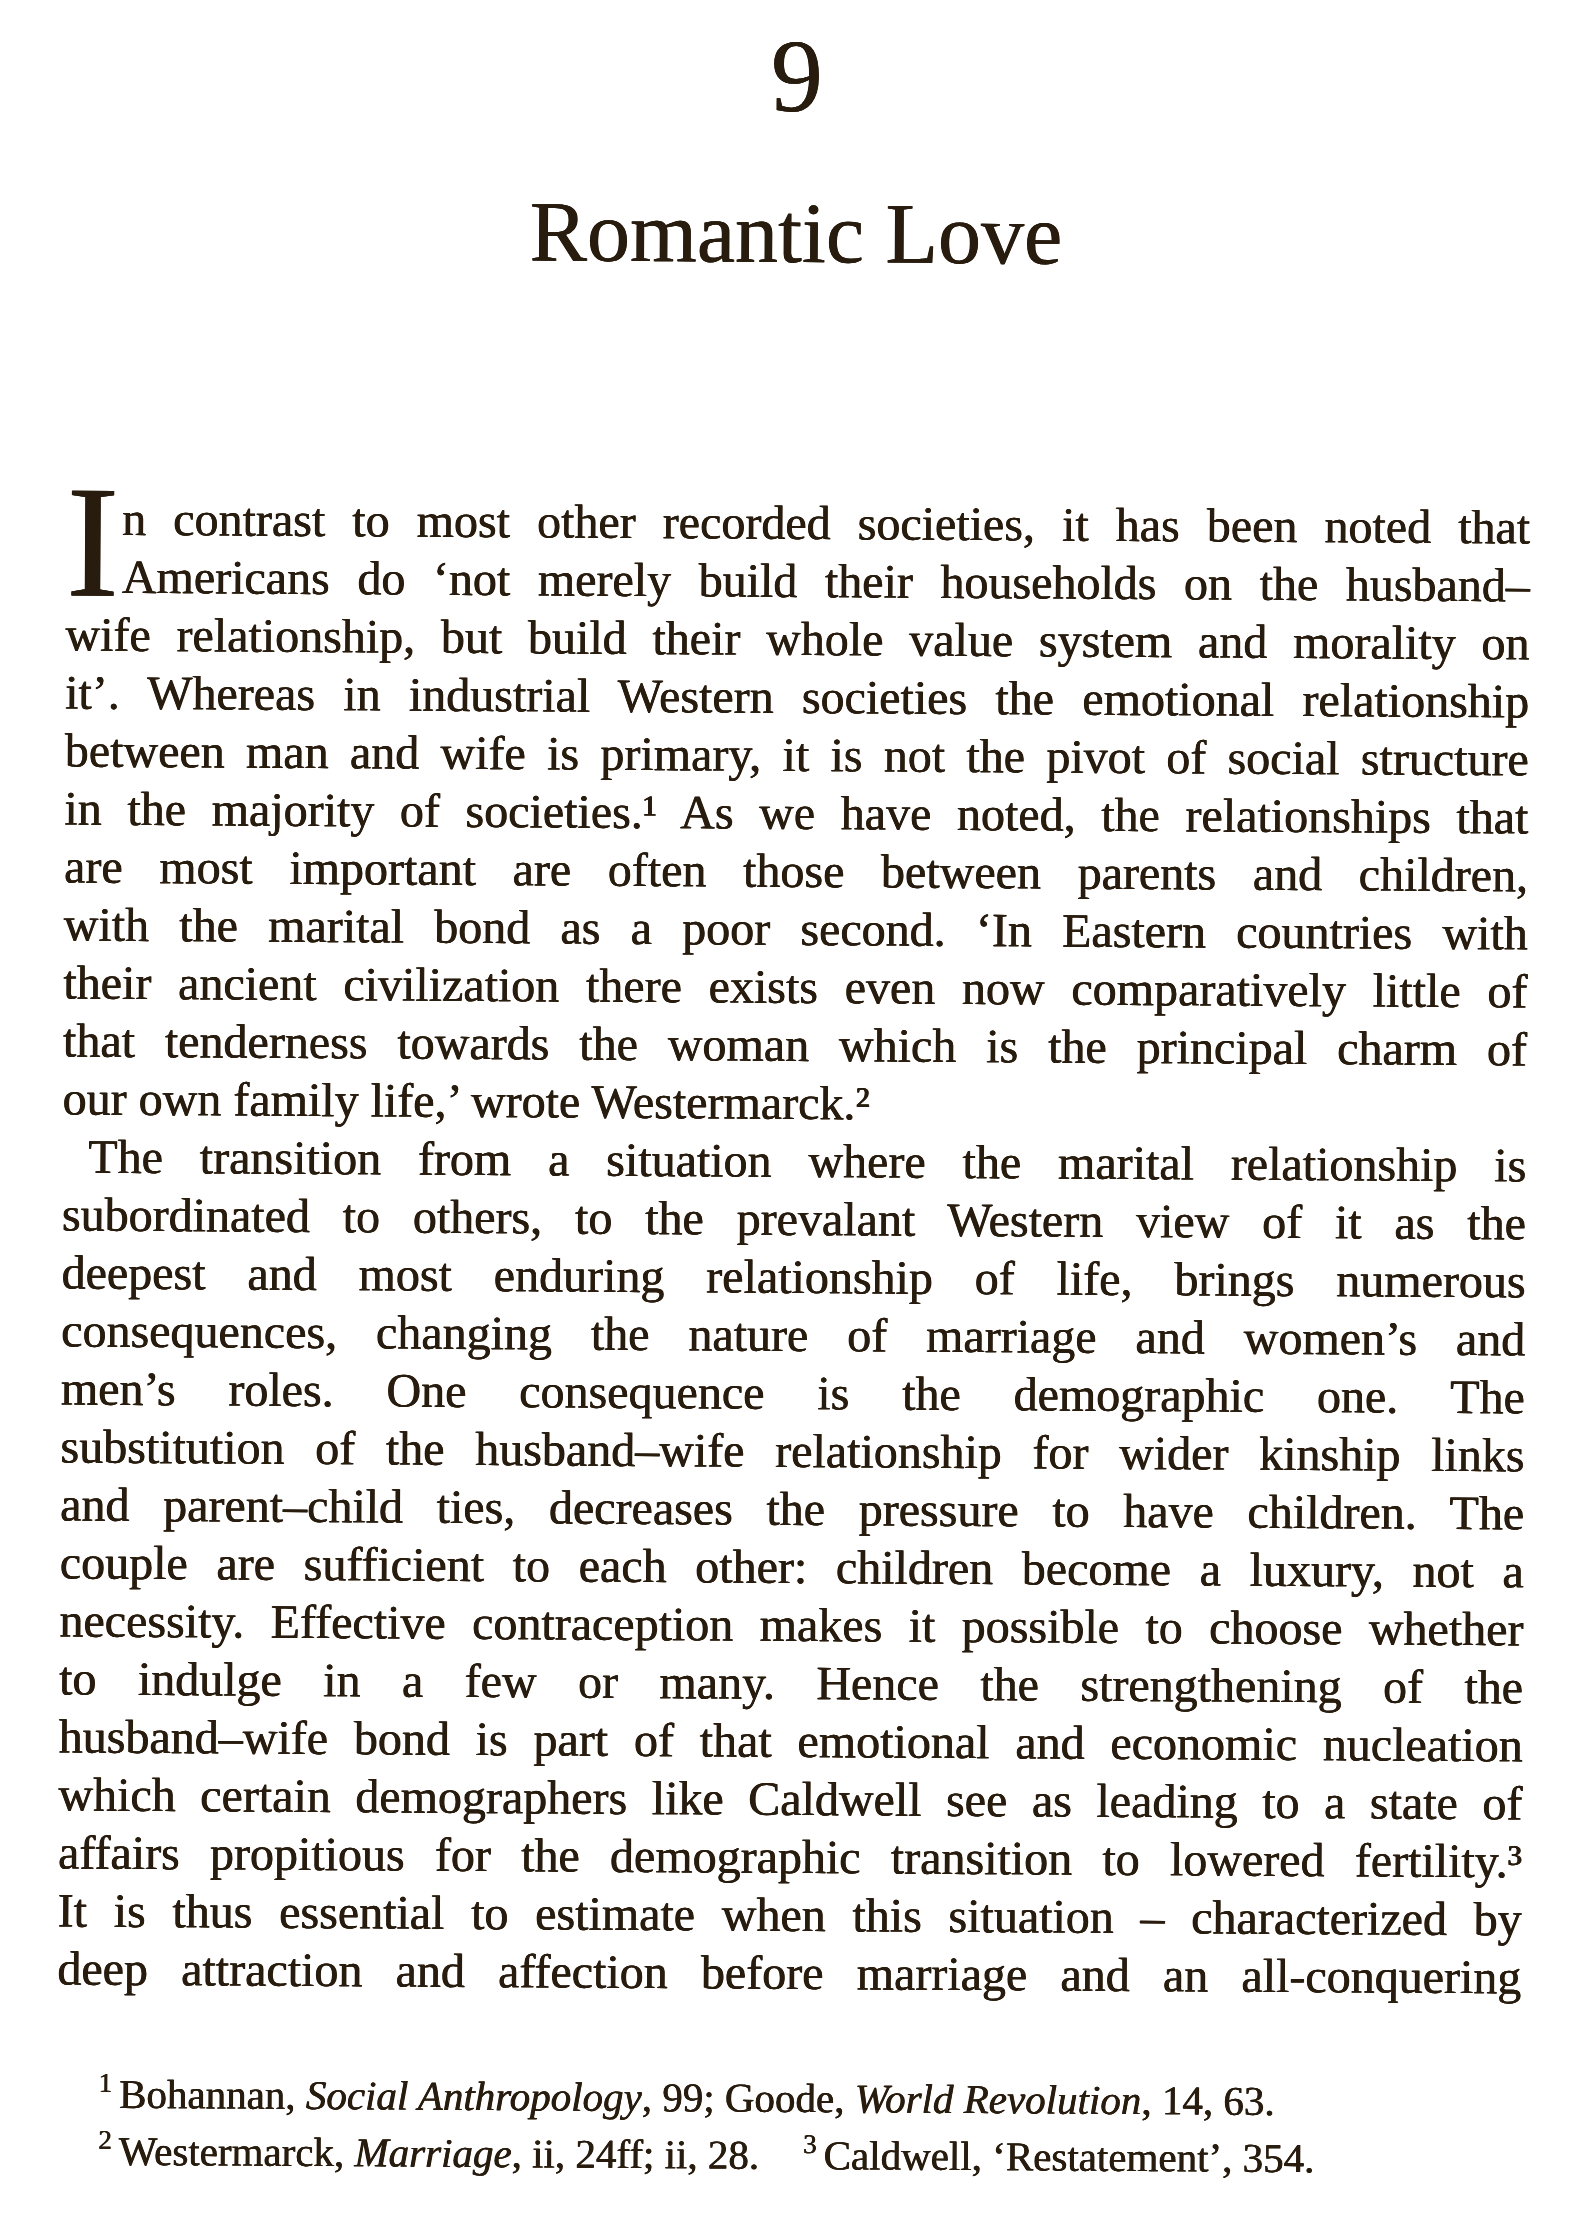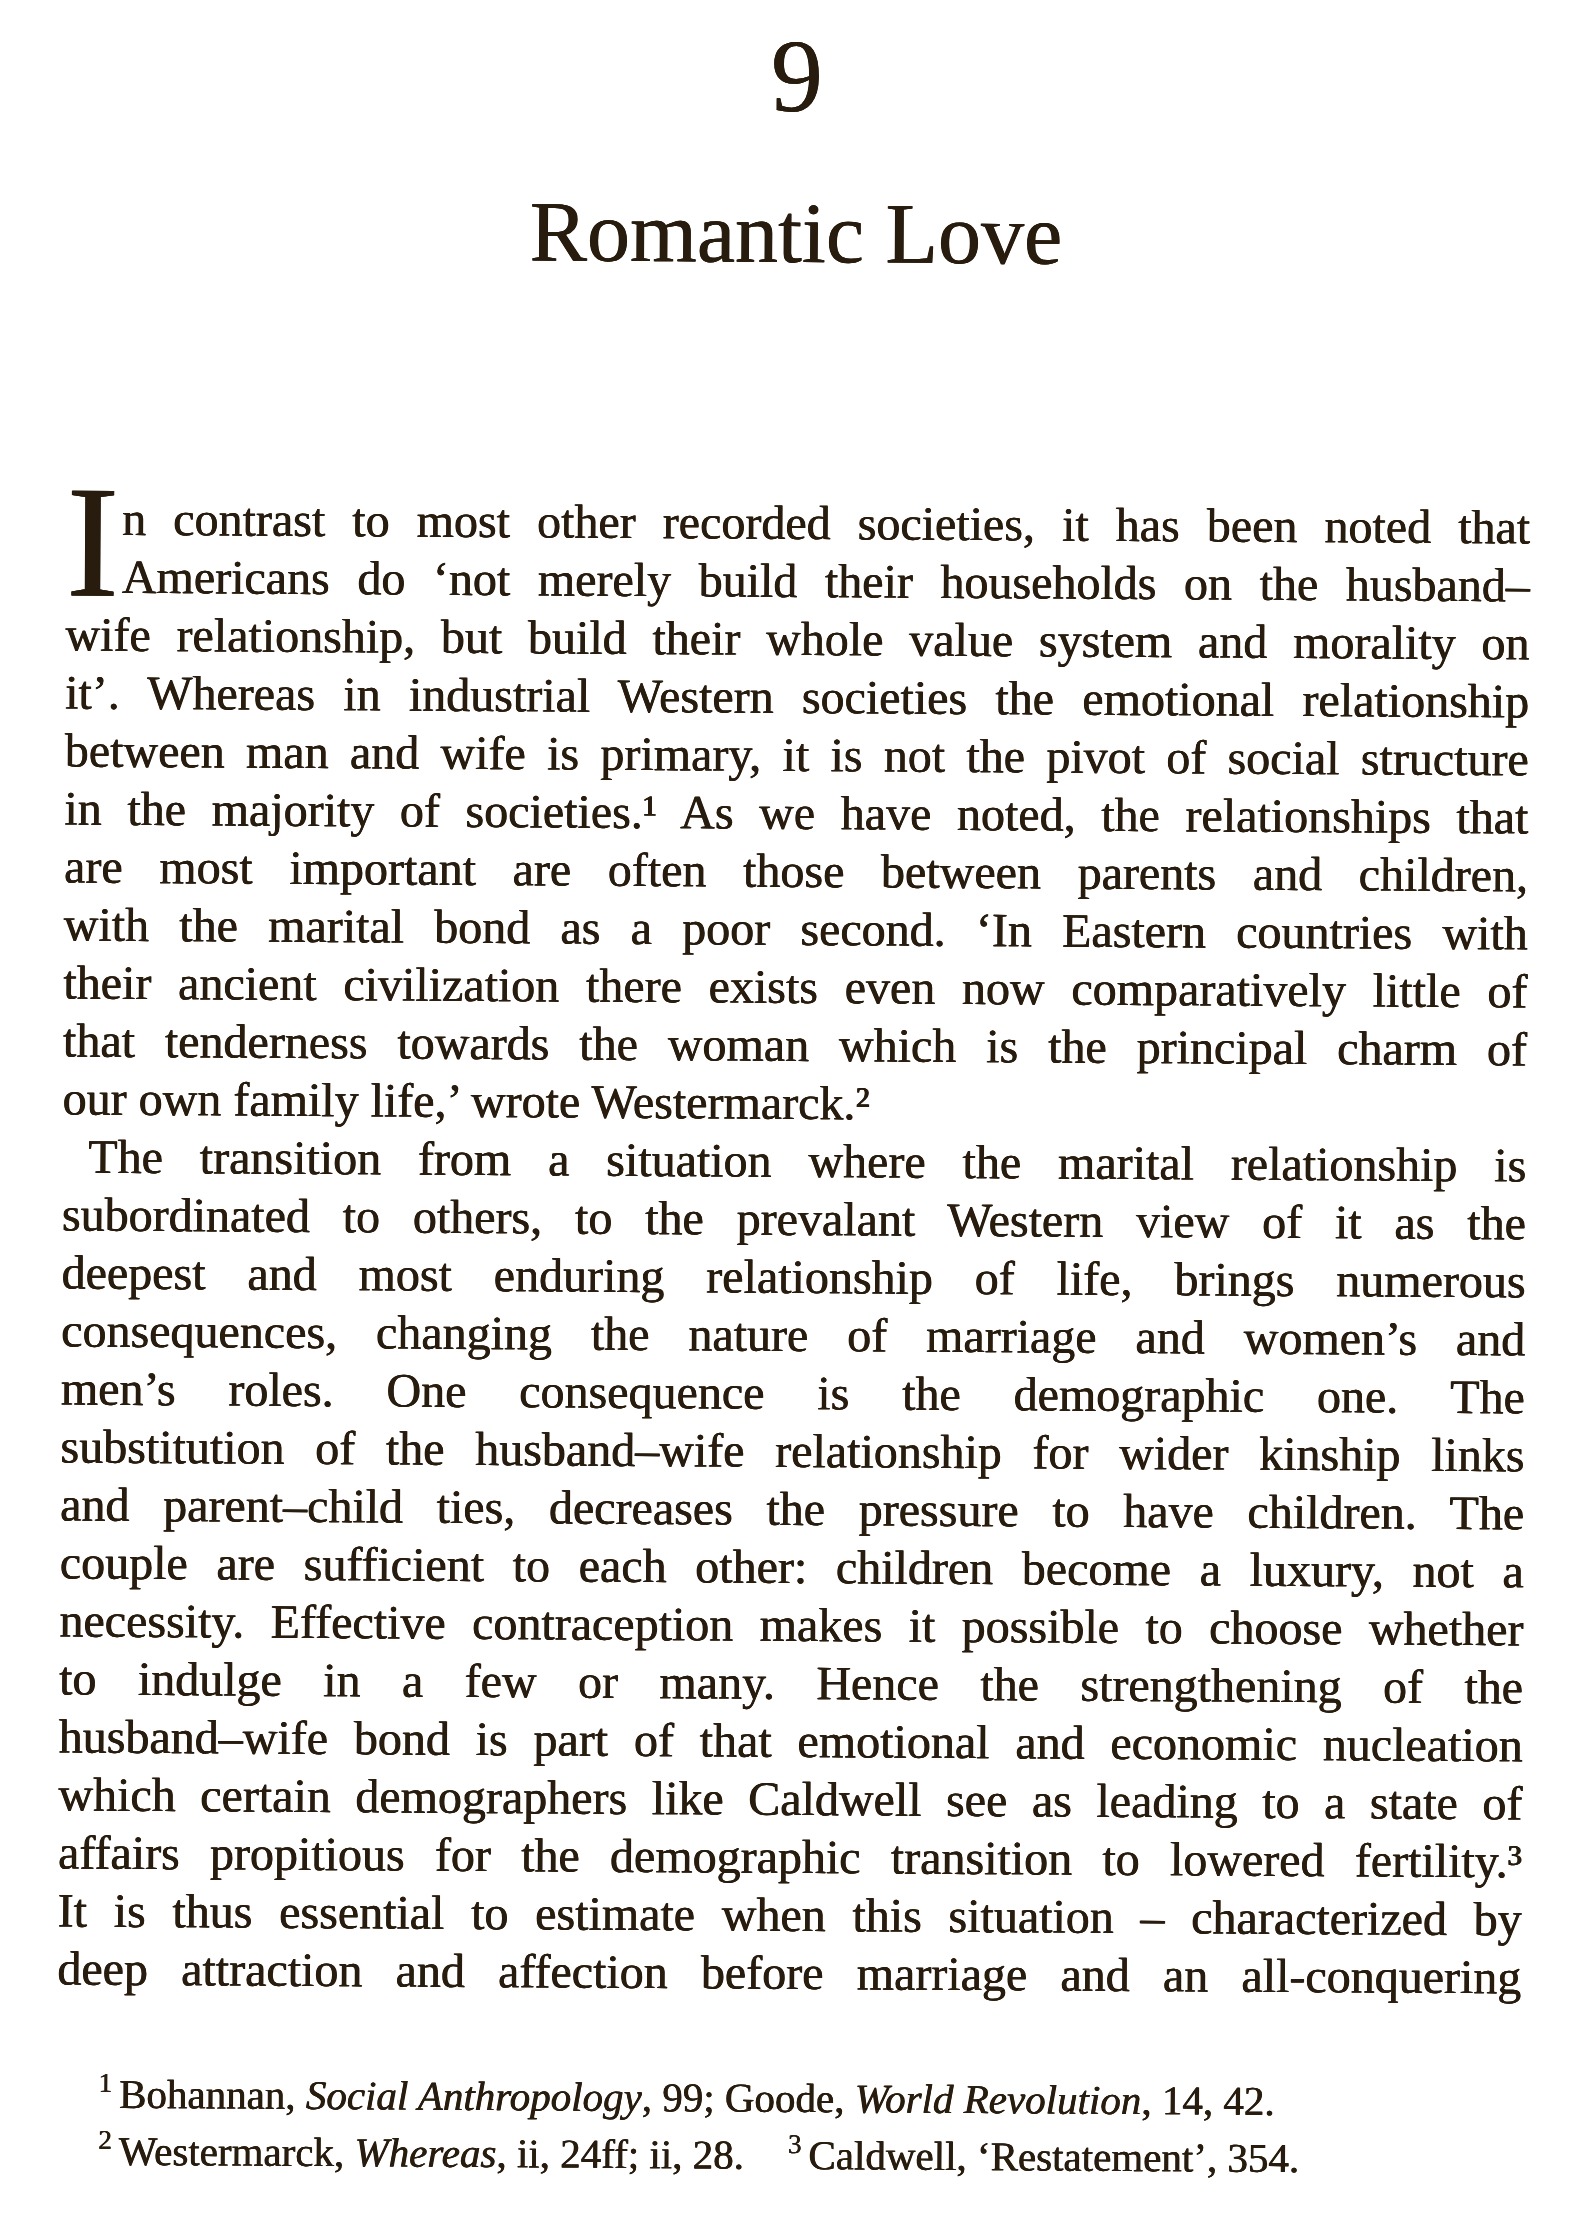--- a/index.html
+++ b/index.html
@@ -125,18 +125,18 @@
           <div class="line">husband–wife bond is part of that emotional and economic nucleation</div>
           <div class="line">which certain demographers like Caldwell see as leading to a state of</div>
           <div class="line">affairs propitious for the demographic transition to lowered fertility.³</div>
           <div class="line">It is thus essential to estimate when this situation – characterized by</div>
           <div class="line">deep attraction and affection before marriage and an all-conquering</div>
         </div>
     </div>
 
     <div class="footnotes" id="footnotes">
 
-    <div class="footnote-line"><span class="fn-item"><span class="fn-marker">1</span><span class="">Bohannan, </span><span class="italic">Social Anthropology</span><span class="">, 99; Goode, </span><span class="italic">World Revolution</span><span class="">, 14, 42.</span></span></div>
-        <div class="footnote-line"><span class="fn-item"><span class="fn-marker">2</span><span class="">Westermarck, </span><span class="italic">Whereas</span><span class="">, ii, 24ff; ii, 28.</span></span><span class="fn-item"><span class="fn-marker">3</span><span class="">Caldwell, ‘Restatement’, 354.</span></span></div>
+    <div class="footnote-line"><span class="fn-item"><span class="fn-marker">1</span><span class="">Bohannan, </span><span class="italic">Social Anthropology</span><span class="">, 99; Goode, </span><span class="italic">World Revolution</span><span class="">, 14, 63.</span></span></div>
+        <div class="footnote-line"><span class="fn-item"><span class="fn-marker">2</span><span class="">Westermarck, </span><span class="italic">Marriage</span><span class="">, ii, 24ff; ii, 28.</span></span><span class="fn-item"><span class="fn-marker">3</span><span class="">Caldwell, ‘Restatement’, 354.</span></span></div>
       </div>
 
   </div>
 </div>
 
 </body></html>

